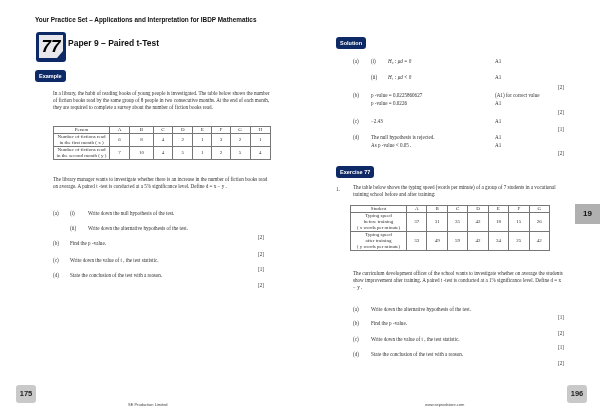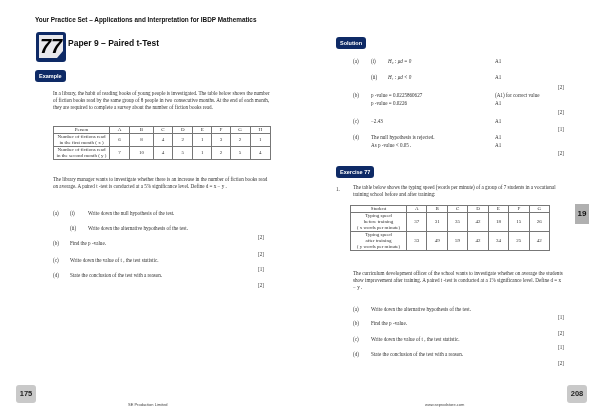--- a/index.html
+++ b/index.html
@@ -1,30 +1,30 @@
 <!DOCTYPE html>
 <html><head>
 <meta charset="utf-8">
 <style>
   * { box-sizing: border-box; margin: 0; padding: 0; }
   body { width: 600px; height: 420px; background: #fff; position: relative; overflow: hidden; font-family: "Liberation Serif", serif; color: #222; }
   .abs { position: absolute; }
   .book-title { left: 35px; top: 16px; font-size: 6.4px; font-weight: bold; font-family: "Liberation Sans", sans-serif; color: #111; }
   .chap-badge { left: 36px; top: 32px; width: 30px; height: 30px; background: #0e2a66; border-radius: 3px; }
-  .chap-badge-inner { position: absolute; left: 3px; top: 3px; width: 24px; height: 23px; background: #e8e8ec; color: #000; font-family: "Liberation Sans", sans-serif; font-weight: bold; font-style: italic; font-size: 20px; line-height: 23px; text-align: center; clip-path: polygon(0 0,100% 0,100% 70%,75% 100%,0 100%); }
+  .chap-badge-inner { position: absolute; left: 3px; top: 3px; width: 24px; height: 23px; background: #e8e8ec; color: #000; font-family: "Liberation Sans", sans-serif; font-weight: bold; font-style: italic; font-size: 17px; line-height: 23px; text-align: center; clip-path: polygon(0 0,100% 0,100% 70%,75% 100%,0 100%); }
   .chap-title { left: 68px; top: 38px; font-family: "Liberation Sans", sans-serif; font-weight: bold; font-size: 8.5px; color: #111; }
   .tag { background: #0e2a66; color: #fff; font-family: "Liberation Sans", sans-serif; font-weight: bold; font-size: 5.5px; border-radius: 3px; padding: 3px 4px; }
   .para { font-size: 5.1px; line-height: 7px; color: #333; }
   table.dt { border-collapse: collapse; font-size: 5px; color: #333; }
   table.dt td { border: 0.6px solid #777; text-align: center; padding: 0 2px; line-height: 6px; }
   .q { font-size: 5.1px; color: #333; }
   .mark { font-size: 5.1px; color: #333; }
   .page-num { width: 20px; height: 18px; background: #c9c9c9; border-radius: 3px; font-family: "Liberation Sans", sans-serif; font-weight: bold; font-size: 7.5px; text-align: center; line-height: 18px; color: #222; }
   .foot { font-family: "Liberation Sans", sans-serif; font-size: 4px; color: #444; }
-  .side-tab { left: 575px; top: 204px; width: 14px; height: 20px; background: #b0b0b0; font-family: "Liberation Sans", sans-serif; font-weight: bold; font-size: 8px; text-align: center; line-height: 20px; color: #111; }
+  .side-tab { left: 575px; top: 204px; width: 25px; height: 20px; background: #b0b0b0; font-family: "Liberation Sans", sans-serif; font-weight: bold; font-size: 8px; text-align: center; line-height: 20px; color: #111; }
 </style>
 </head>
 <body>
 
 <div class="abs book-title">Your Practice Set – Applications and Interpretation for IBDP Mathematics</div>
 
 <div class="abs chap-badge">
   <div class="chap-badge-inner">77</div>
 </div>
 <div class="abs chap-title">Paper 9 – Paired t-Test</div>
@@ -196,14 +196,14 @@
 <div class="abs q" style="left:353px;top:336px;">(c)</div>
 <div class="abs q" style="left:371px;top:336px;">Write down the value of t , the test statistic.</div>
 <div class="abs mark" style="left:558px;top:344px;">[1]</div>
 
 <div class="abs q" style="left:353px;top:351px;">(d)</div>
 <div class="abs q" style="left:371px;top:351px;">State the conclusion of the test with a reason.</div>
 <div class="abs mark" style="left:558px;top:360px;">[2]</div>
 
 <div class="abs side-tab">19</div>
 
-<div class="abs page-num" style="left:567px;top:385px;">208</div>
+<div class="abs page-num" style="left:567px;top:385px;">196</div>
 <div class="abs foot" style="left:425px;top:402px;">www.seprodstore.com</div>
 
 </body></html>

